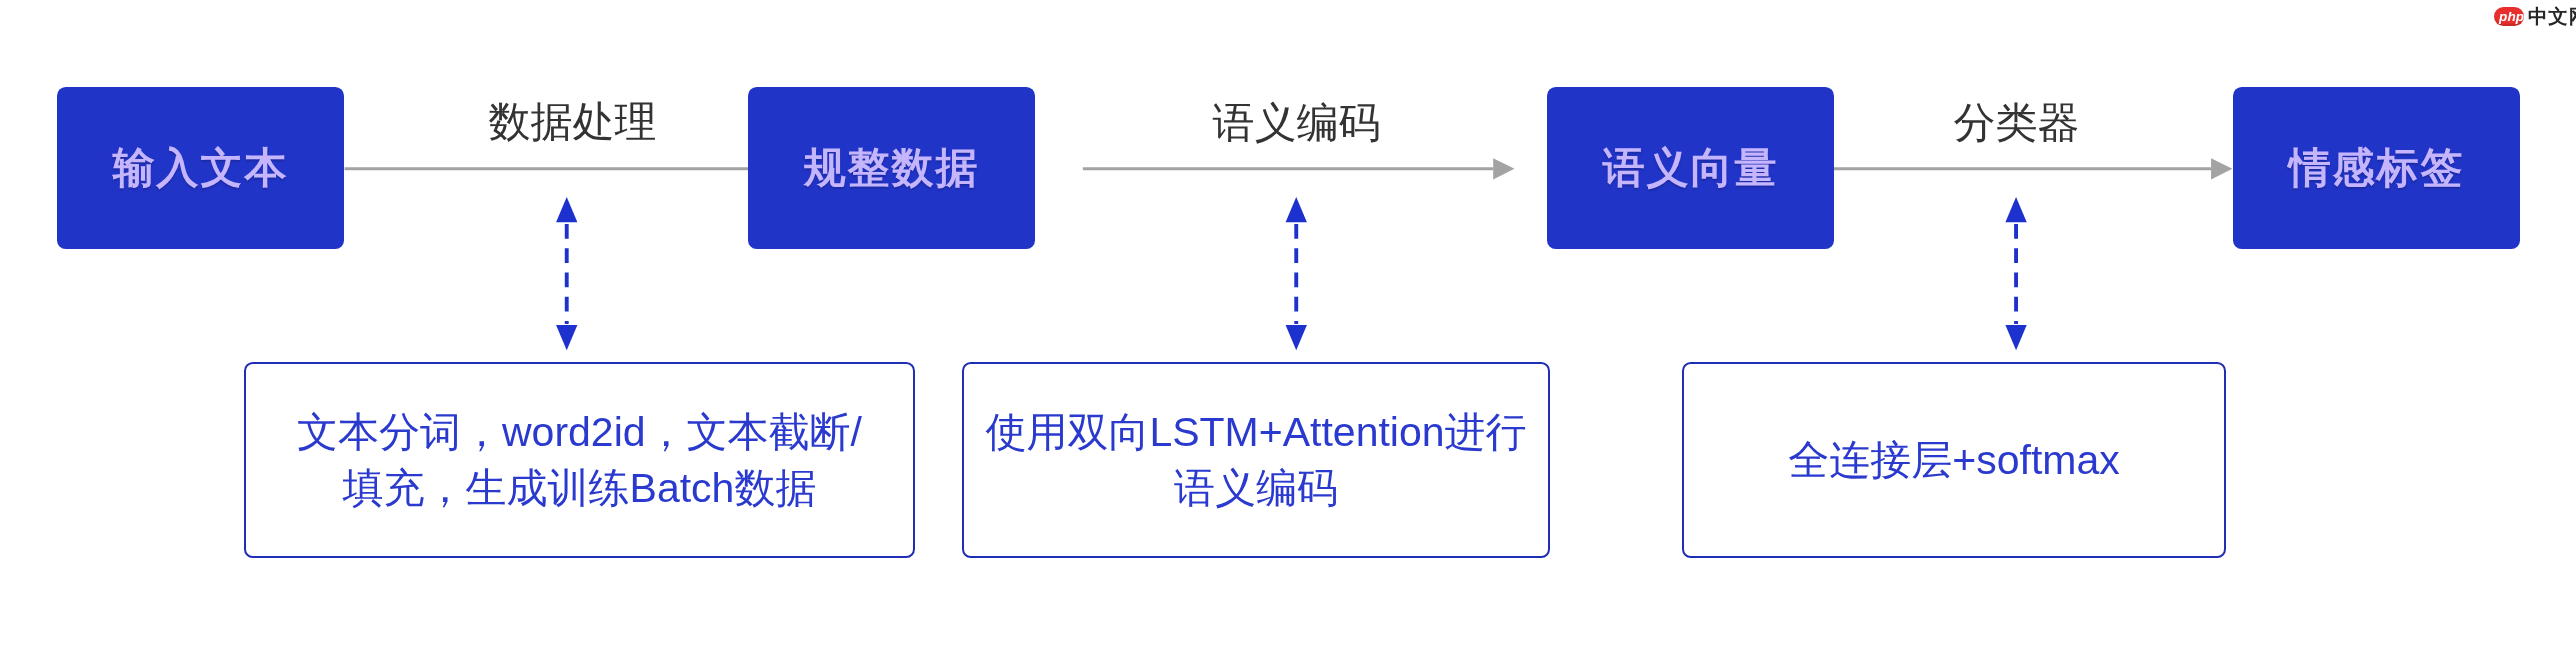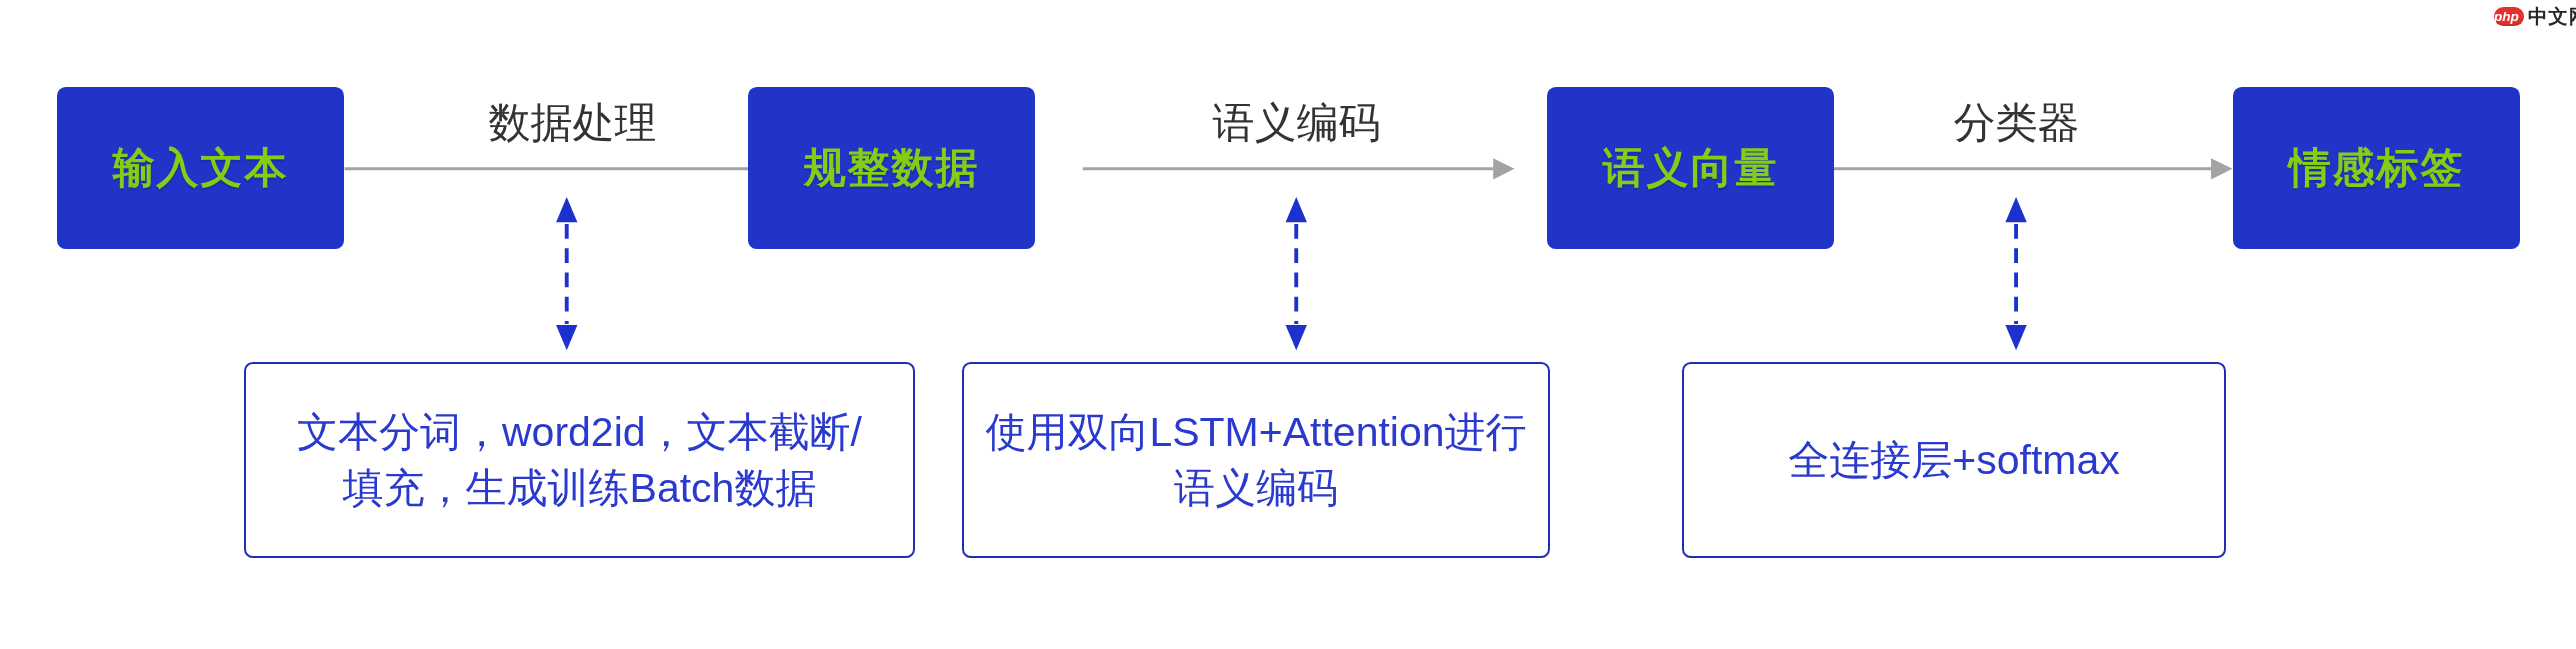--- a/index.html
+++ b/index.html
@@ -19,42 +19,42 @@
   .node {
     position: absolute;
     top: 87px;
     height: 162px;
     width: 287px;
     background: #2134c8;
     border-radius: 8.7px;
     display: flex;
     align-items: center;
     justify-content: center;
-    color: #84cc16;
+    color: #c4b5fd;
     font-size: 42px;
     font-weight: bold;
     letter-spacing: 1.9px;
     text-shadow: 0 1.9px 1.9px rgba(0,0,0,0.18);
   }
   .node-1 { left: 57px; }
   .node-2 { left: 748px; }
   .node-3 { left: 1515px; margin-left: 32px; }
   .node-4 { left: 2233px; }
 
   
   .edge-label {
     position: absolute;
     top: 100px;
     width: 349px;
     text-align: center;
     font-size: 42px;
     line-height: 45px;
     color: #333333;
   }
-  .edge-label-1 { left: 398px; }
+  .edge-label-1 { left: 398px; font-family: Liberation Serif, serif; }
   .edge-label-2 { left: 1122px; }
   .edge-label-3 { left: 1842px; }
 
   
   .note {
     position: absolute;
     top: 362px;
     height: 196px;
     background: #ffffff;
     border: 2.9px solid #1f2eb5;
@@ -94,21 +94,21 @@
   }
   .logo-badge {
     background: #e7302d;
     color: #ffffff;
     font-weight: bold;
     font-style: italic;
     font-size: 13.6px;
     line-height: 19.4px;
     height: 19.4px;
     width: 30px;
-    text-align: left;
+    text-align: right;
     border-radius: 9.7px;
     box-shadow: inset 0 -1.9px 1.9px rgba(0,0,0,0.15);
   }
   .logo-site {
     font-size: 19.4px;
     font-weight: bold;
     color: #262626;
     letter-spacing: 1px;
     white-space: nowrap;
   }

